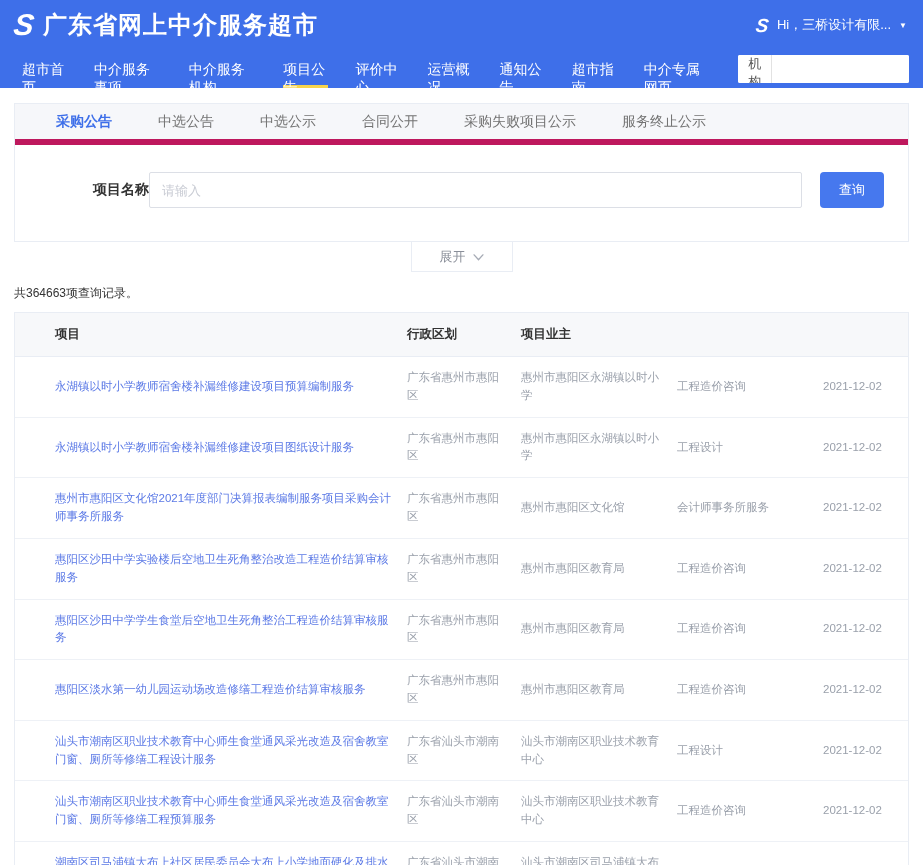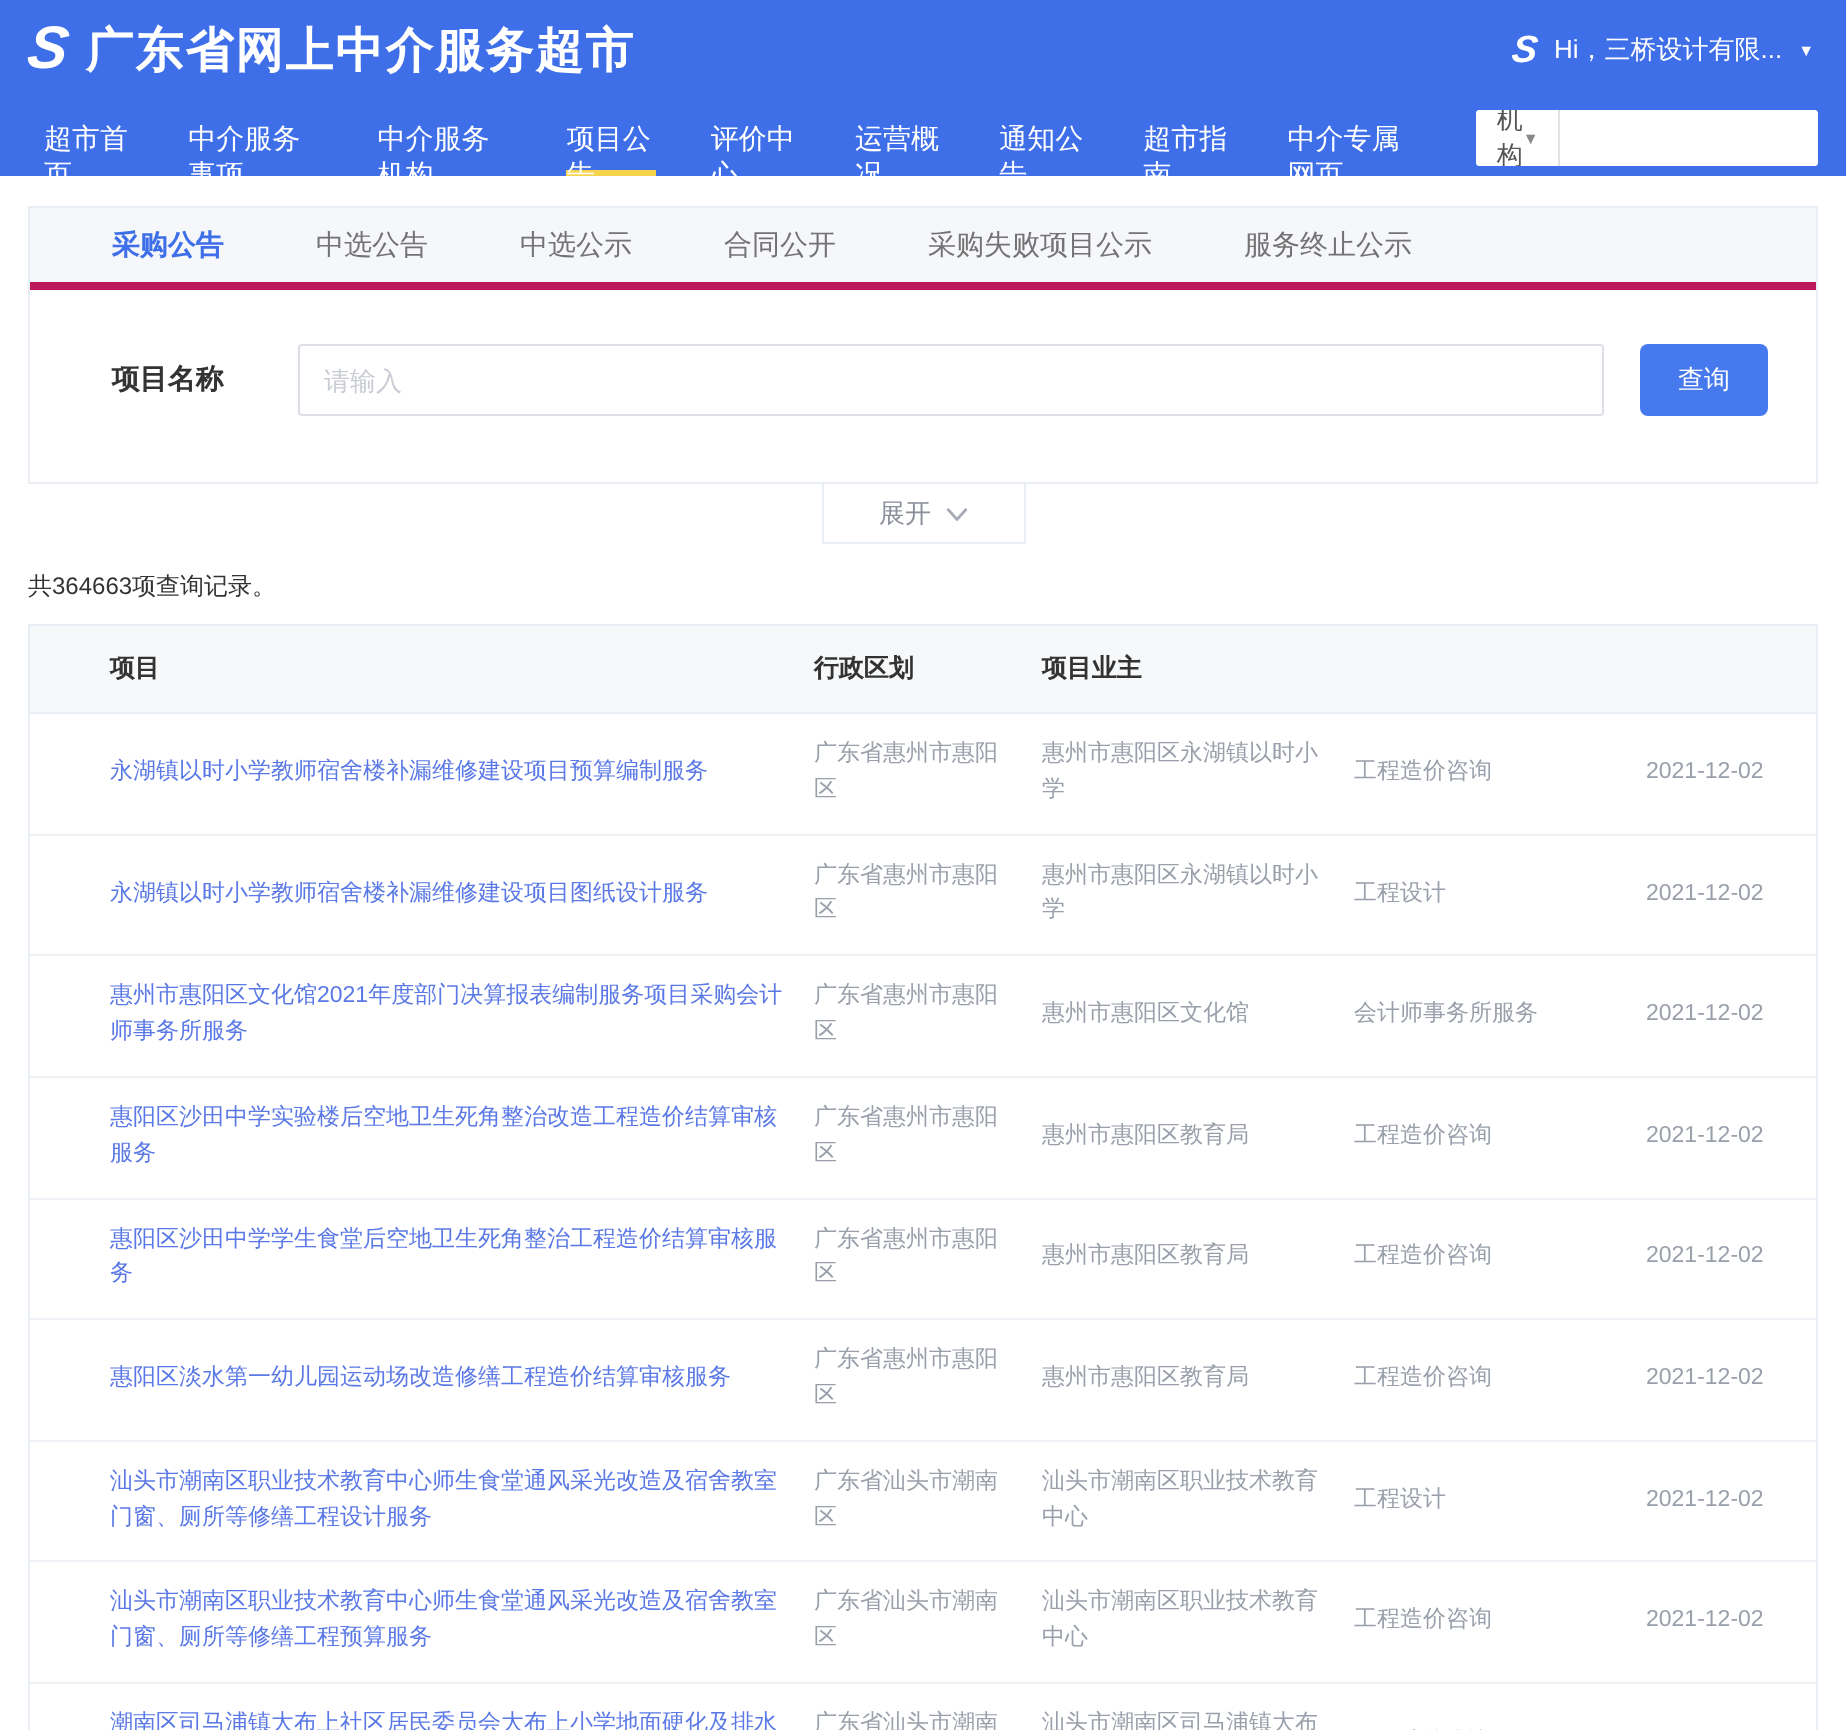--- a/index.html
+++ b/index.html
@@ -36,36 +36,37 @@
   .nav-item.active { border-bottom-color: #f7d44c; }
   .site-search {
     margin-left: auto; align-self: center; display: flex; height: 28px;
     background: #fff; border-radius: 2px; overflow: hidden; width: 212px;
   }
   .search-cat {
     width: 80px; background: #fff; border: none; border-right: 1px solid #e2e2e2;
     font-size: 13px; color: #555; display: flex; align-items: center;
     justify-content: space-between; padding: 0 10px; cursor: pointer;
     font-family: inherit;
+    flex-direction: column;
   }
   .search-cat .caret-down { color: #888; }
   .site-search input {
     flex: 1; border: none; outline: none; font-size: 13px; padding: 0 8px;
     font-family: inherit;
   }
   
   .filter-panel { margin: 15px 14px 0; border: 1px solid #e9edf4; background: #fff; }
   .tabstrip {
-    background: #f6f7fa; border-bottom: 4px solid #be185d; height: 41px;
+    background: #f6f7fa; border-bottom: 6px solid #be185d; height: 41px;
     display: flex; align-items: center; padding-left: 41px; gap: 46px; font-family: Liberation Serif, serif;
   }
   .tab { font-size: 14px; color: #737373; text-decoration: none; }
   .tab.active { color: #3e6fe9; font-weight: 700; }
   .form-row { display: flex; align-items: center; padding: 27px 24px 33px 41px; }
-  .form-label { font-size: 14px; color: #333; font-weight: 700; width: 93px; flex: none; }
+  .form-label { font-size: 14px; color: #333; font-weight: 700; width: 93px; flex: none; text-align: right; }
   .form-input {
     flex: 1; height: 36px; border: 1px solid #dcdfe6; border-radius: 2px;
     padding: 0 12px; font-size: 13px; outline: none; font-family: inherit;
   }
   .form-input::placeholder { color: #c9ccd4; }
   .query-btn {
     width: 64px; height: 36px; background: #4678ee; color: #fff; border: none;
     border-radius: 4px; font-size: 13px; margin-left: 18px; cursor: pointer;
     font-family: inherit;
   }

